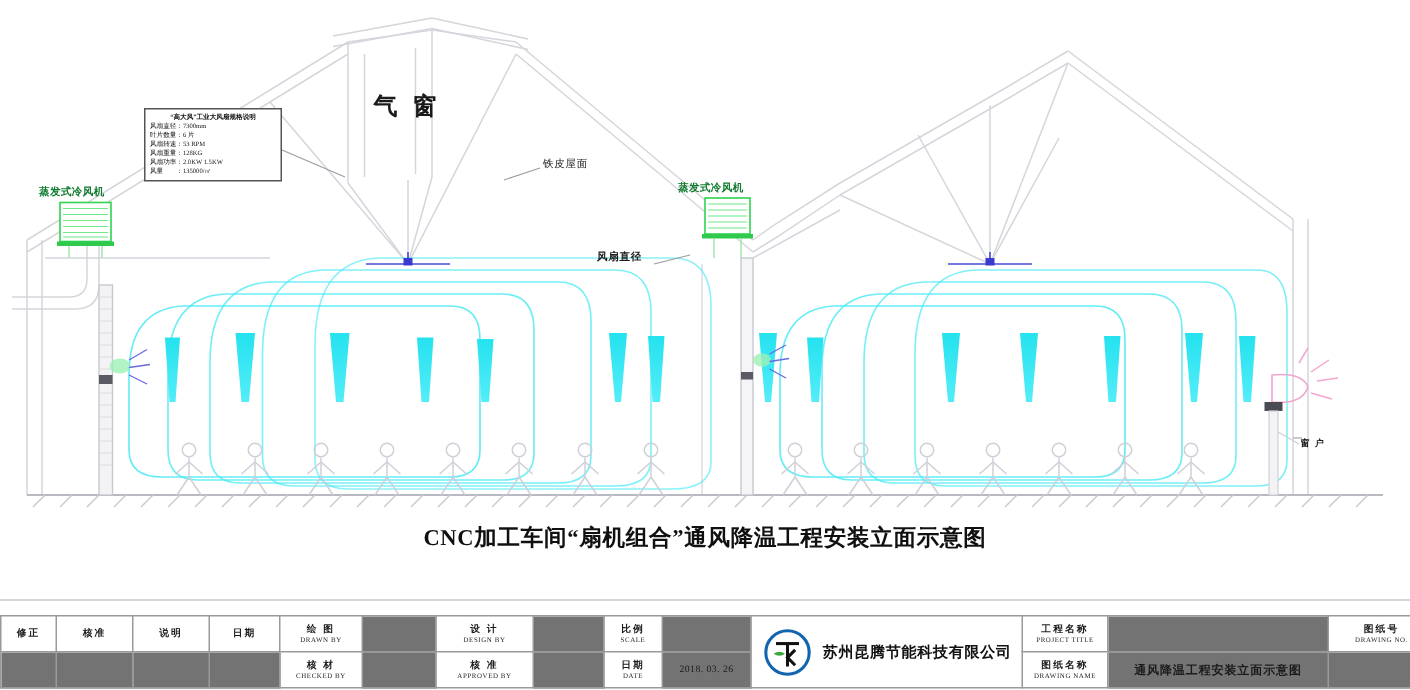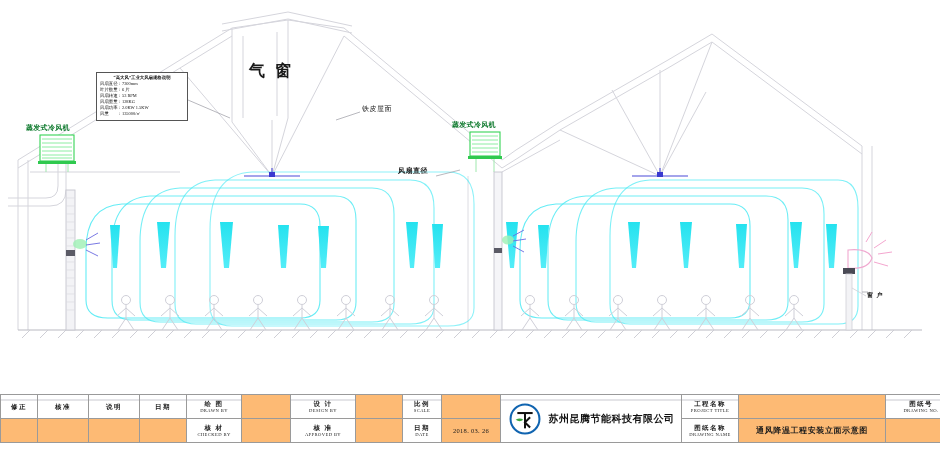--- a/index.html
+++ b/index.html
@@ -25,30 +25,30 @@
 
   
   .specbox{position:absolute;left:96px;top:72px;width:92px;
      border:1px solid #555;background:#fff;padding:2px 3px 3px 3px;box-sizing:border-box;}
   .spec-title{font-family:"Liberation Serif","DejaVu Serif",serif;
      font-size:4.4px;line-height:6px;font-weight:700;text-align:center;color:#111;}
   .spec-line{font-family:"Liberation Serif","DejaVu Serif",serif;
      font-size:4.4px;line-height:6px;color:#111;white-space:nowrap;}
 
   
-  #titleblock{position:absolute;left:0;top:394px;width:940px;height:46px;}
+  #titleblock{position:absolute;left:0;top:410px;width:940px;height:46px;}
   #titleblock table{border-collapse:collapse;width:940px;height:46px;
      table-layout:fixed;font-family:"Liberation Serif","DejaVu Serif",serif;}
   #titleblock td{border:1px solid #9a9a9a;text-align:center;vertical-align:middle;
      padding:0;color:#1b1b1b;height:23px;}
   .cn{font-size:6.5px;font-weight:700;letter-spacing:1.4px;line-height:8px;display:block;}
   .en{font-size:4.6px;letter-spacing:.4px;line-height:6px;display:block;}
   .val{font-size:6.5px;letter-spacing:.3px;}
   .dwgname{font-size:8px;font-weight:700;letter-spacing:.6px;}
-  .blank{background:#fdba74;}
+  .blank{background:#737373;}
   .logo-cell{padding:0;}
   .logo-wrap{display:flex;align-items:center;justify-content:center;gap:7px;}
   .co-name{font-size:10px;font-weight:700;letter-spacing:.5px;color:#111;
      font-family:"Liberation Serif","DejaVu Serif",serif;}
 </style>
 </head>
 <body>
 
 <div id="sheet">
 
@@ -415,20 +415,21 @@
     <g stroke="#9a9aa2" stroke-width=".7">
       <line x1="360" y1="112" x2="336" y2="120"></line>
       <line x1="436" y1="176" x2="460" y2="170"></line>
       <line x1="188" y1="100" x2="230" y2="118"></line>
       <line x1="862" y1="292" x2="868" y2="292"></line>
     </g>
 
     <line x1="0" y1="400" x2="940" y2="400" stroke="#c9c9d0" stroke-width="1"></line>
   </svg>
 
+  <div class="main-title">CNC加工车间“扇机组合”通风降温工程安装立面示意图</div>
 
   <div class="lbl lbl-skylight">气 窗</div>
   <div class="lbl lbl-roof">铁皮屋面</div>
   <div class="lbl lbl-column">风扇直径</div>
   <div class="lbl lbl-cooler1">蒸发式冷风机</div>
   <div class="lbl lbl-cooler2">蒸发式冷风机</div>
   <div class="lbl lbl-window">窗 户</div>
 
   <div class="specbox">
     <div class="spec-title">“高大风”工业大风扇规格说明</div>

